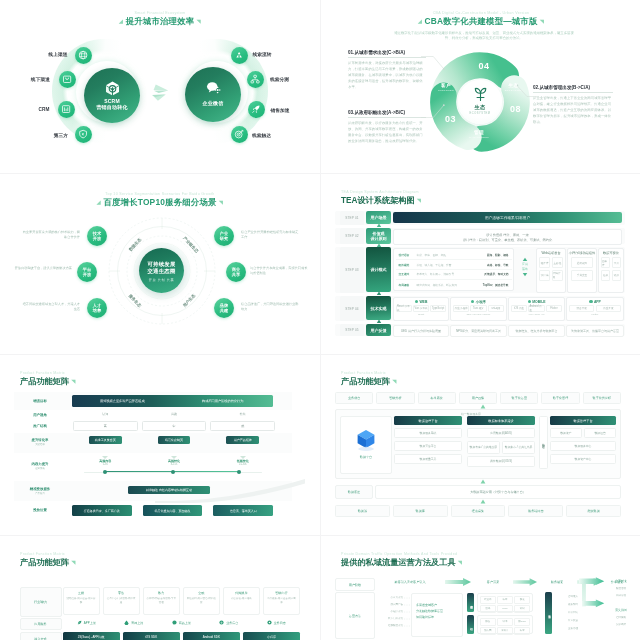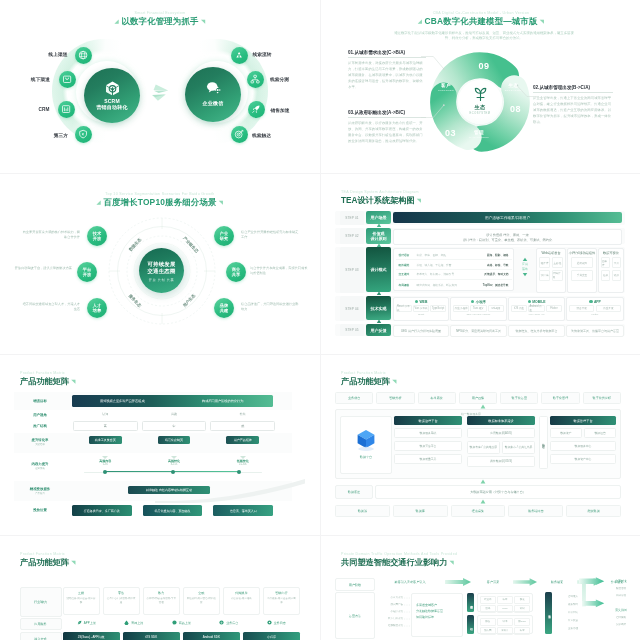--- a/index.html
+++ b/index.html
@@ -197,21 +197,21 @@
   #s8 .csub{position:absolute;font-size:2.5px;color:#a6bcb3;text-align:center;}
 </style>
 </head>
 <body>
 
 <div id="grid">
 
 <div class="slide" id="s1">
   <div class="ttl" style="left:0;right:0;top:18px;">
     <div class="en">Smart Financial Ecosystem</div>
-    <div class="cn"><span class="deco">◢</span> <span>以数字化管理为抓手</span> <span class="deco">◥</span></div>
+    <div class="cn"><span class="deco">◢</span> <span>提升城市治理效率</span> <span class="deco">◥</span></div>
   </div>
 
   <div class="halo haloL"></div>
   <div class="ringwh ringL"></div>
   <div class="halo haloR"></div>
   <div class="ringwh ringR"></div>
 
   <div class="core coreL">
     <div class="cico">
       <svg viewBox="0 0 24 24" width="17" height="17" style="display:block;margin:0 auto;">
@@ -365,23 +365,23 @@
         <path d="M16 29 V13" stroke="#1f7a5c" stroke-width="2.1" stroke-linecap="round" fill="none"></path>
         <path d="M9.5 23.5 H22.5" stroke="#1f7a5c" stroke-width="2.1" stroke-linecap="round" fill="none"></path>
         <path d="M16 15.5 C10 16 6 12 6.2 6.5 C12 6 16 10 16 15.5Z" fill="none" stroke="#1f7a5c" stroke-width="2.1" stroke-linejoin="round"></path>
         <path d="M16.2 15.5 C16.2 10 20.2 6 26 6.5 C26.2 12 22.2 16 16.2 15.5Z" fill="none" stroke="#1f7a5c" stroke-width="2.1" stroke-linejoin="round"></path>
       </svg>
     </div>
     <div class="ccn">生态</div>
     <div class="cen">ECOSYSTEM</div>
   </div>
 
-  <div class="snum" style="left:157.5px;top:68.5px">09</div>
+  <div class="snum" style="left:157.5px;top:68.5px">04</div>
   <div class="snum" style="left:189px;top:112px">08</div>
-  <div class="snum" style="left:124px;top:136px">03</div>
+  <div class="snum" style="left:124px;top:122px">03</div>
 
   <div class="slab" style="left:113px;top:89.5px;width:24px">
     <div class="t">客户</div>
     <div class="e">CUSTOMER</div>
   </div>
   <div class="slab" style="left:180.5px;top:89.5px;width:24px">
     <div class="t">生态</div>
     <div class="e">ECOSYSTEM</div>
   </div>
   <div class="slab" style="left:146px;top:136.5px;width:24px">
@@ -906,21 +906,21 @@
     <div class="sdk" style="background:linear-gradient(100deg,#10343f,#2f9175)">JS(Saas) - APP内嵌</div>
     <div class="sdk" style="background:linear-gradient(100deg,#123d46,#2f9175)">iOS SDK</div>
     <div class="sdk" style="background:linear-gradient(100deg,#15454c,#30997a)">Android SDK</div>
     <div class="sdk" style="background:linear-gradient(100deg,#184c50,#32a07f)">小程序</div>
   </div>
 </div>
 
 <div class="slide" id="s8">
   <div class="ttlL">
     <div class="en">Private Domain Traffic Operation Methods And Tools Provided</div>
-    <div class="cn"><span>共同塑造智能交通行业影响力</span> <span class="deco">◥</span></div>
+    <div class="cn"><span>提供的私域流量运营方法及工具</span> <span class="deco">◥</span></div>
   </div>
 
   <div class="rl" style="top:42px;height:11px">用户阶段</div>
   <div class="rl" style="top:56px;height:45px">运营方法</div>
 
   <div class="stage" style="left:56px;width:66px;top:44px">新客引入及老客户引入</div>
   <div class="stage" style="left:152px;width:40px;top:44px">客户沉淀</div>
   <div class="stage" style="left:216px;width:40px;top:44px">服务裂变</div>
   <div class="stage" style="left:278px;width:36px;top:44px">分享裂变</div>
 

